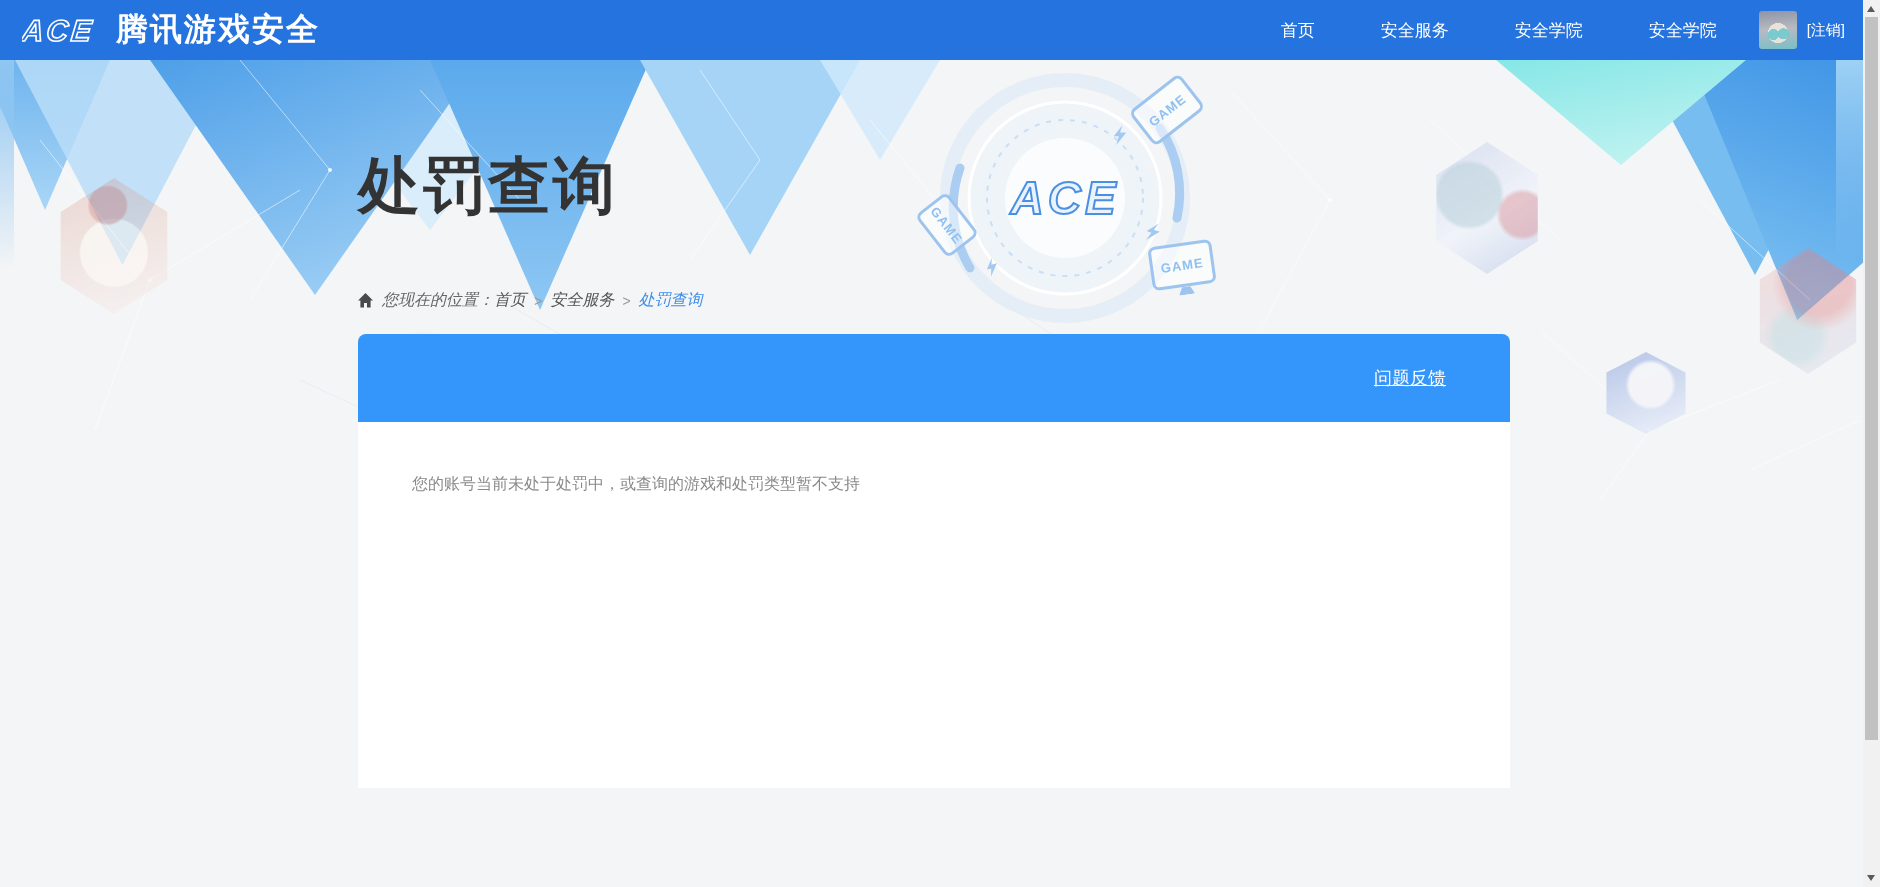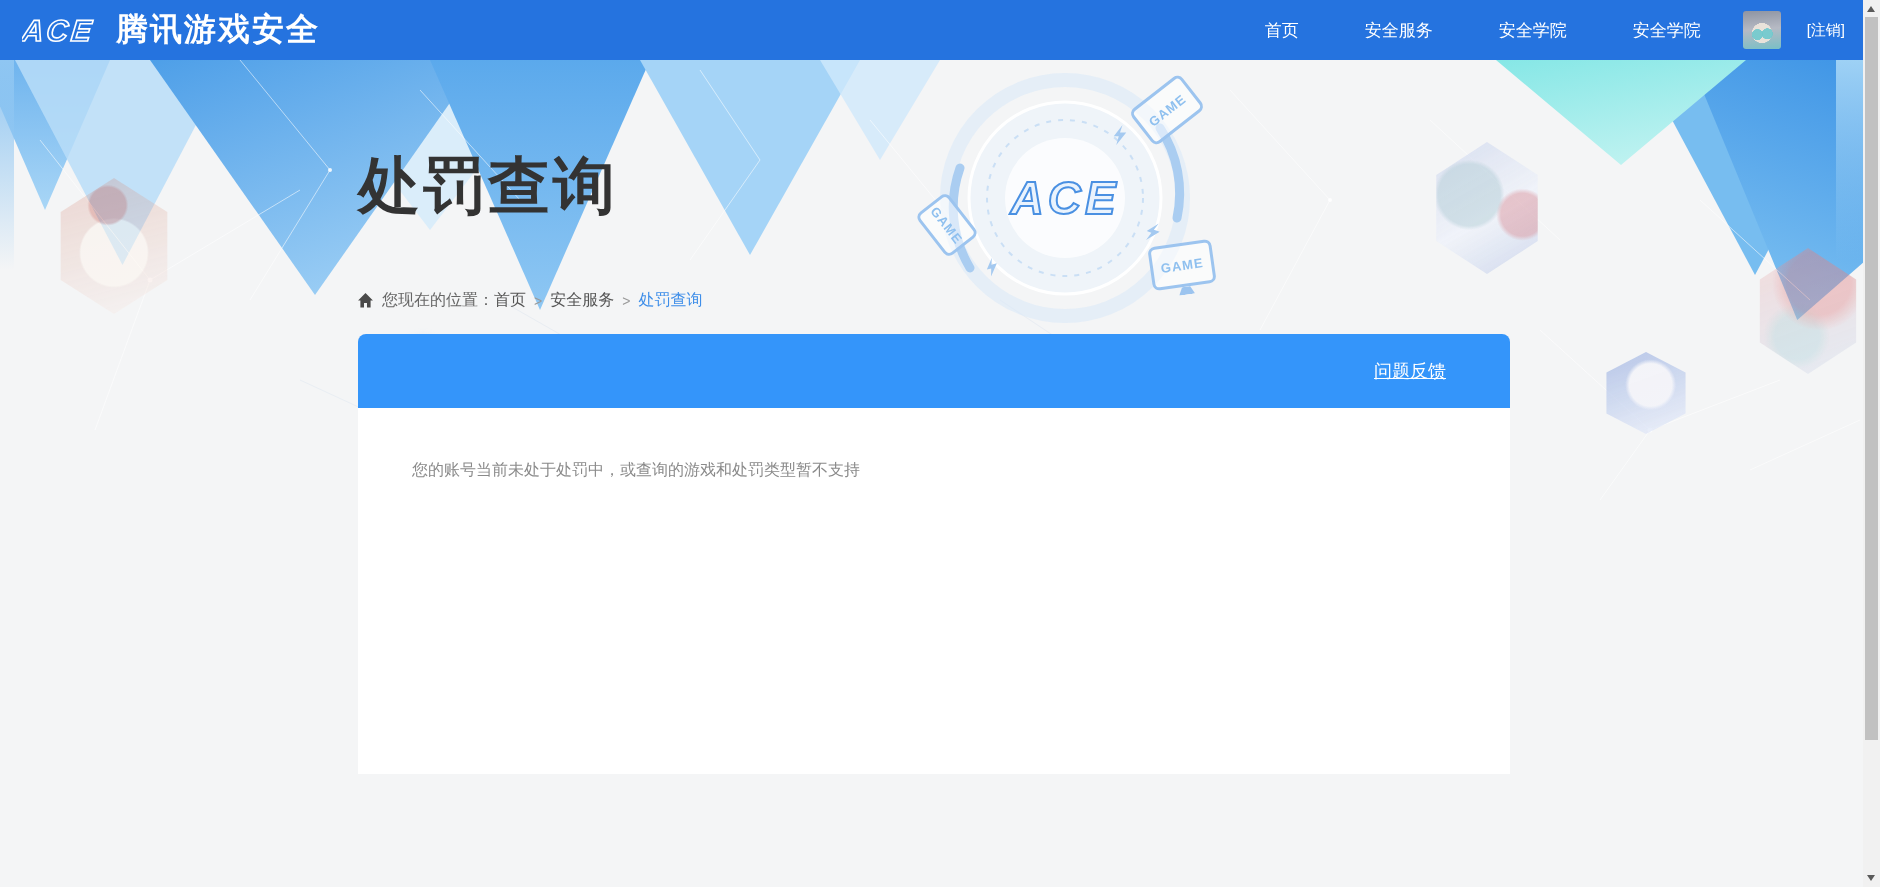--- a/index.html
+++ b/index.html
@@ -14,21 +14,21 @@
   .navbar {
     position:absolute; top:0; left:0; width:1863px; height:60px;
     background:#2573DF; z-index:20;
   }
   .brand { position:absolute; left:22px; top:0; height:60px; display:flex; align-items:center; cursor:pointer; }
   .brand svg { display:block; }
   .brand-name { color:#fff; font-size:32px; font-weight:bold; letter-spacing:2px; margin-left:10px; }
   .nav-right { position:absolute; right:18px; top:0; height:60px; display:flex; align-items:center; }
   .nav-links { display:flex; gap:66px; align-items:center; }
   .nav-link { color:#fff; font-size:17px; cursor:pointer; white-space:nowrap; }
-  .nav-user { display:flex; align-items:center; gap:26px; margin-left:42px; }
+  .nav-user { display:flex; align-items:center; gap:10px; margin-left:42px; }
   .avatar {
     width:38px; height:38px; border-radius:3px; cursor:pointer;
     background:
       radial-gradient(circle at 38% 62%, rgba(110,200,205,.9) 0 16%, transparent 17%),
       radial-gradient(circle at 64% 60%, rgba(110,200,205,.9) 0 16%, transparent 17%),
       radial-gradient(circle at 50% 58%, #e9e2da 0 34%, transparent 35%),
       linear-gradient(175deg,#8e94a2 0%, #b6bac4 48%, #79bfc6 100%);
   }
   .logout { color:#fff; font-size:15px; cursor:pointer; white-space:nowrap; }
 
@@ -87,30 +87,30 @@
   .chip-monitor::after { content:""; position:absolute; bottom:-11px; left:22px; width:16px; height:8px;
     background:#9cc4ef; clip-path:polygon(25% 0,75% 0,100% 100%,0 100%); }
   .chip-tablet-l  { left:920px; top:145px; width:54px; height:40px; transform:rotate(52deg); }
 
   .bolt { position:absolute; }
 
   .hero-title {
     position:absolute; left:358px; top:84px; z-index:5;
     font-size:62px; font-weight:800; color:#333; letter-spacing:3px;
   }
-  .breadcrumb { position:absolute; left:357px; top:230px; z-index:5; display:flex; align-items:center; font-size:16px; color:#666; }
+  .breadcrumb { position:absolute; left:357px; top:230px; z-index:5; display:flex; align-items:center; font-size:16px; color:#666;font-style:italic; }
   .breadcrumb .home-ic { margin-right:8px; display:flex; }
   .crumb-link { color:#555; cursor:pointer; }
   .crumb-sep { color:#999; margin:0 8px; font-size:14px; }
   .crumb-active { color:#3E8EE9; cursor:pointer; }
 
   
   .panel { position:absolute; left:358px; top:334px; width:1152px; z-index:10; }
   .panel-header {
-    height:74px; background:#3495FA; border-radius:8px 8px 0 0;
+    height:88px; background:#3495FA; border-radius:8px 8px 0 0;
     display:flex; align-items:center; justify-content:flex-end; padding-right:64px;
   }
   .feedback-link { color:#fff; font-size:18px; text-decoration:underline; cursor:pointer; }
   .panel-body { height:366px; background:#fff; }
   .panel-message { padding:52px 0 0 54px; font-size:16px; color:#8a8a8a; }
 
   
   .scrollbar { position:absolute; top:0; right:0; width:17px; height:887px; background:#f1f1f1; z-index:50; }
   .sb-btn { position:absolute; left:0; width:17px; height:17px; cursor:pointer; }
   .sb-btn.up { top:0; } .sb-btn.down { bottom:0; }

